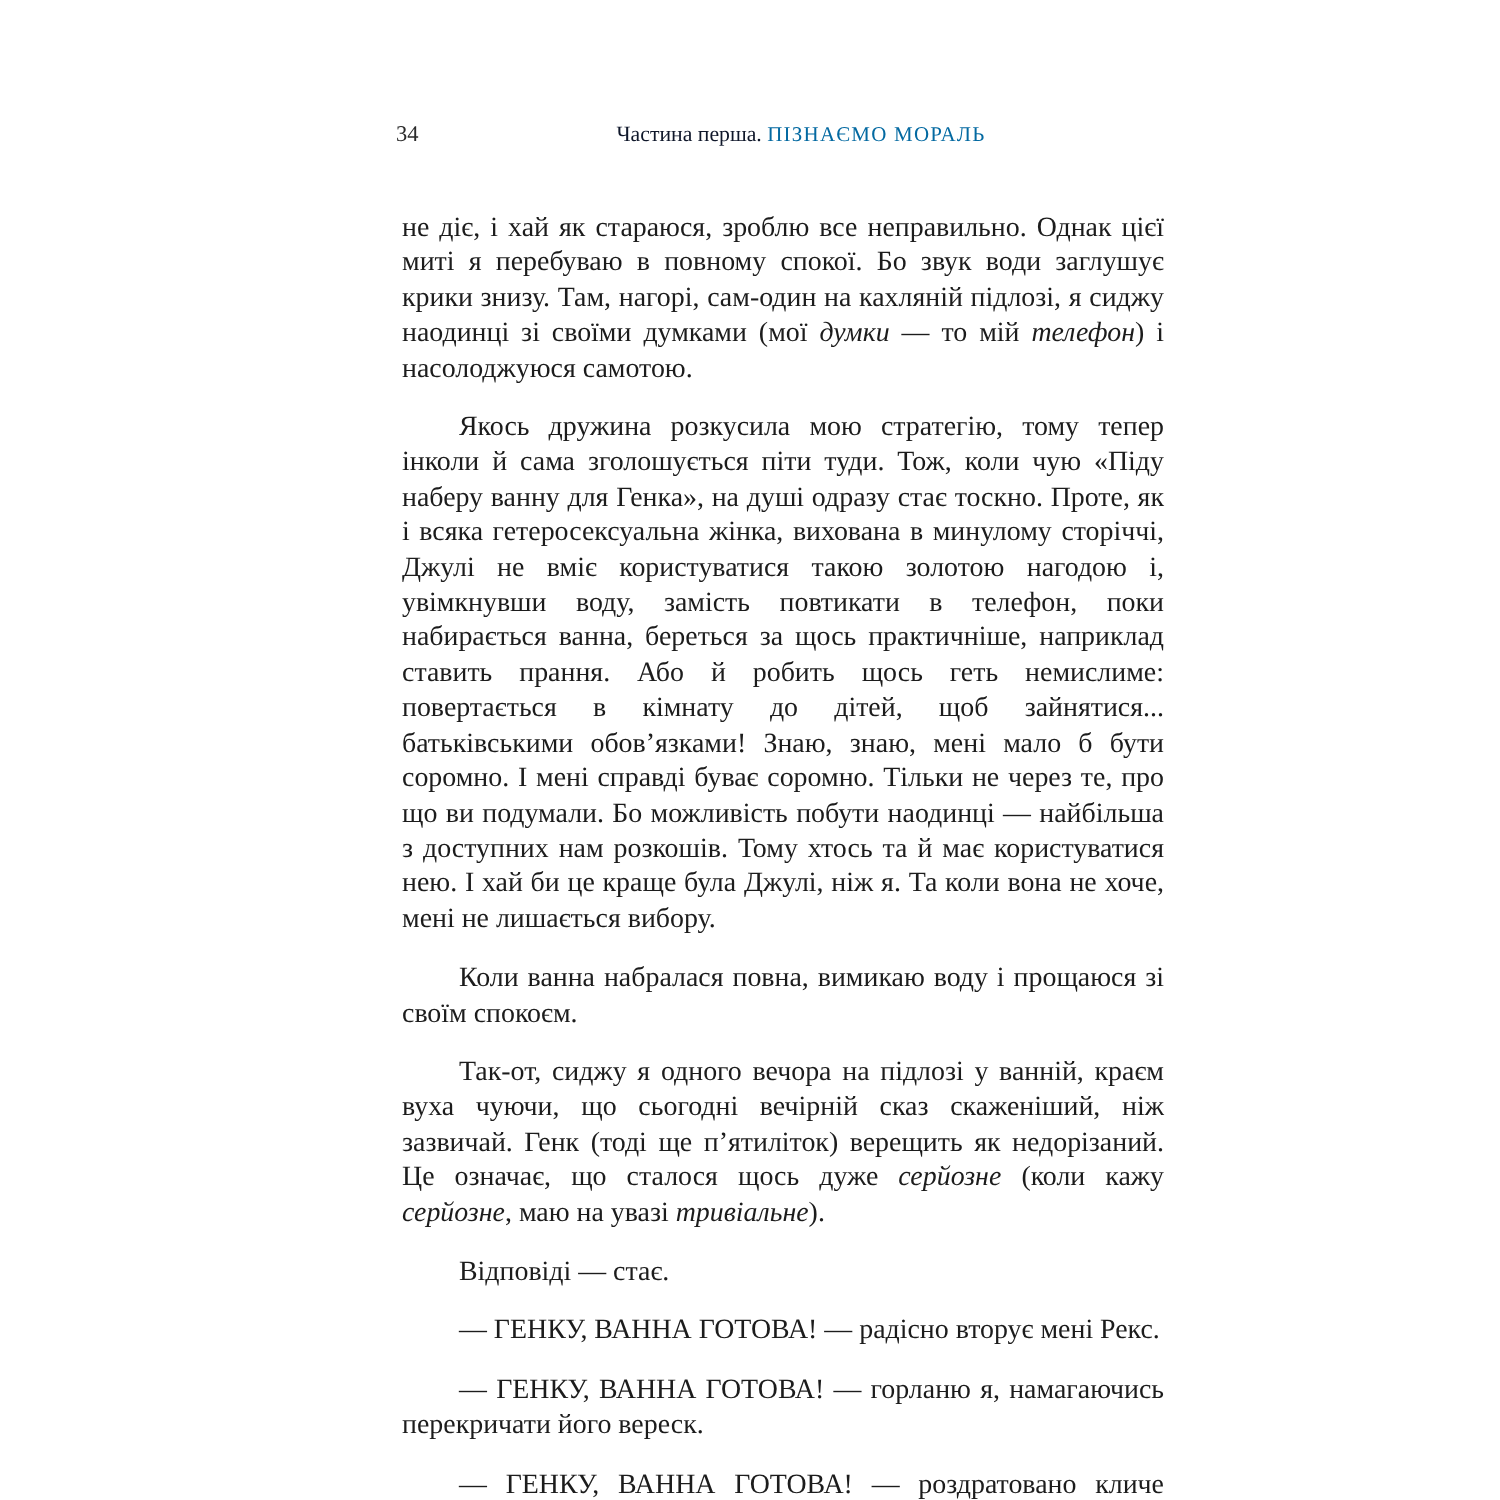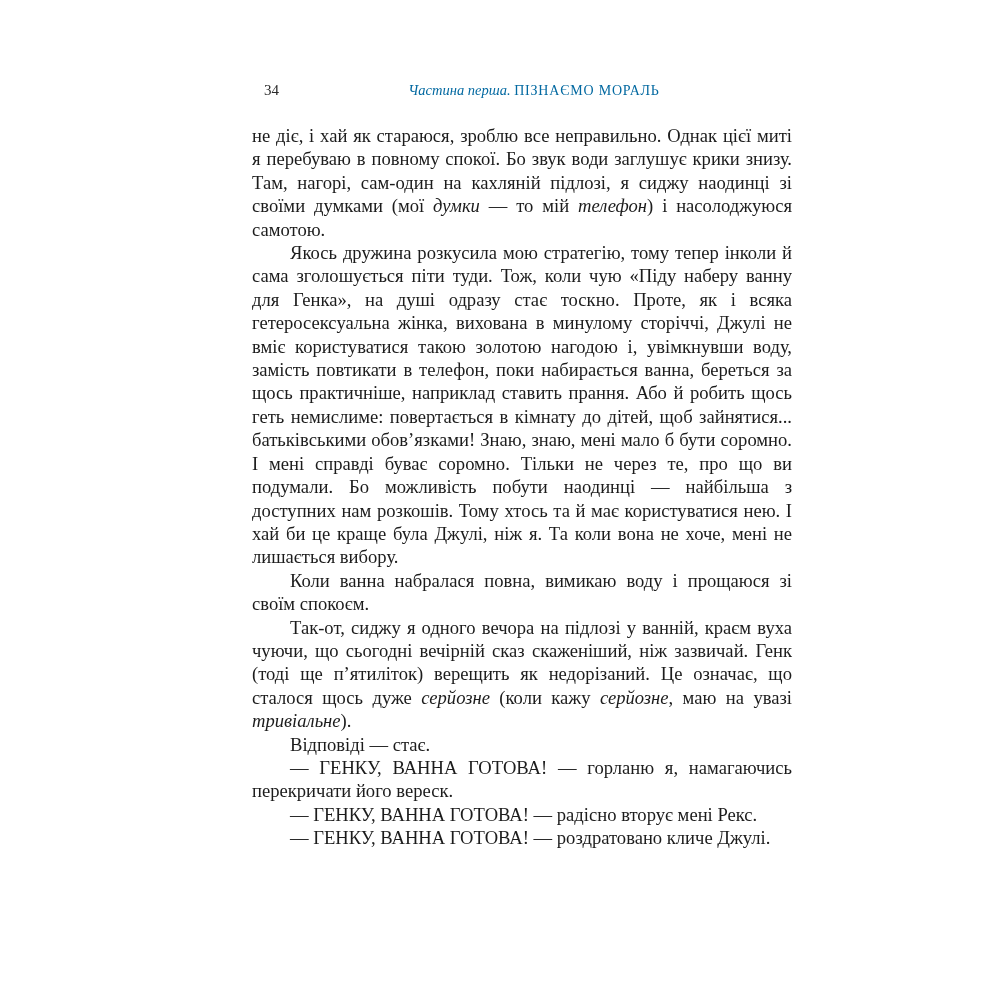--- a/index.html
+++ b/index.html
@@ -32,40 +32,39 @@
   }
   .running-head {
     position: absolute;
     left: 0;
     right: 0;
     top: 0;
     text-align: center;
     white-space: nowrap;
   }
   .running-head .part {
-    color: #0369a1;
+    color: #0f172a;
     font-size: 14.5px;
-    font-style: italic;
   }
   .running-head .caps {
     color: #0369a1;
     font-size: 14px;
     letter-spacing: 0.8px;
   }
   .text-block {
     position: absolute;
     top: 124px;
     left: 252px;
     width: 540px;
     text-align: justify;
     font-size: 18.6px;
     line-height: 23.4px;
   }
   .para {
-    margin: 0;
+    margin: 16px;
     padding: 0;
   }
   .para.indent {
     text-indent: 38px;
   }
   .para em {
     font-style: italic;
   }
 </style>
 </head>
@@ -77,17 +76,17 @@
     <span class="running-head">
       <span class="part">Частина перша. </span><span class="caps">ПІЗНАЄМО МОРАЛЬ</span>
     </span>
   </div>
   <div class="text-block" id="text-block">
       <p class="para"><span>не діє, і хай як стараюся, зроблю все неправильно. Однак цієї миті я перебуваю в повному спокої. Бо звук води заглушує крики знизу. Там, нагорі, сам-один на кахляній підлозі, я сиджу наодинці зі своїми думками (мої </span><em>думки</em><span> — то мій </span><em>телефон</em><span>) і насолоджуюся самотою.</span></p>
       <p class="para indent"><span>Якось дружина розкусила мою стратегію, тому тепер інколи й сама зголошується піти туди. Тож, коли чую «Піду наберу ванну для Генка», на душі одразу стає тоскно. Проте, як і всяка гетеросексуальна жінка, вихована в минулому сторіччі, Джулі не вміє користуватися такою золотою нагодою і, увімкнувши воду, замість повтикати в телефон, поки набирається ванна, береться за щось практичніше, наприклад ставить прання. Або й робить щось геть немислиме: повертається в кімнату до дітей, щоб зайнятися... батьківськими обов’язками! Знаю, знаю, мені мало б бути соромно. І мені справді буває соромно. Тільки не через те, про що ви подумали. Бо можливість побути наодинці — найбільша з доступних нам розкошів. Тому хтось та й має користуватися нею. І хай би це краще була Джулі, ніж я. Та коли вона не хоче, мені не лишається вибору.</span></p>
       <p class="para indent"><span>Коли ванна набралася повна, вимикаю воду і прощаюся зі своїм спокоєм.</span></p>
       <p class="para indent"><span>Так-от, сиджу я одного вечора на підлозі у ванній, краєм вуха чуючи, що сьогодні вечірній сказ скаженіший, ніж зазвичай. Генк (тоді ще п’ятиліток) верещить як недорізаний. Це означає, що сталося щось дуже </span><em>серйозне</em><span> (коли кажу </span><em>серйозне</em><span>, маю на увазі </span><em>тривіальне</em><span>).</span></p>
       <p class="para indent"><span>Відповіді — стає.</span></p>
+      <p class="para indent"><span>— ГЕНКУ, ВАННА ГОТОВА! — радісно вторує мені Рекс.</span></p>
       <p class="para indent"><span>— ГЕНКУ, ВАННА ГОТОВА! — горланю я, намагаючись перекричати його вереск.</span></p>
-      <p class="para indent"><span>— ГЕНКУ, ВАННА ГОТОВА! — радісно вторує мені Рекс.</span></p>
       <p class="para indent"><span>— ГЕНКУ, ВАННА ГОТОВА! — роздратовано кличе Джулі.</span></p>
     </div>
 </div>
 
 </body></html>

